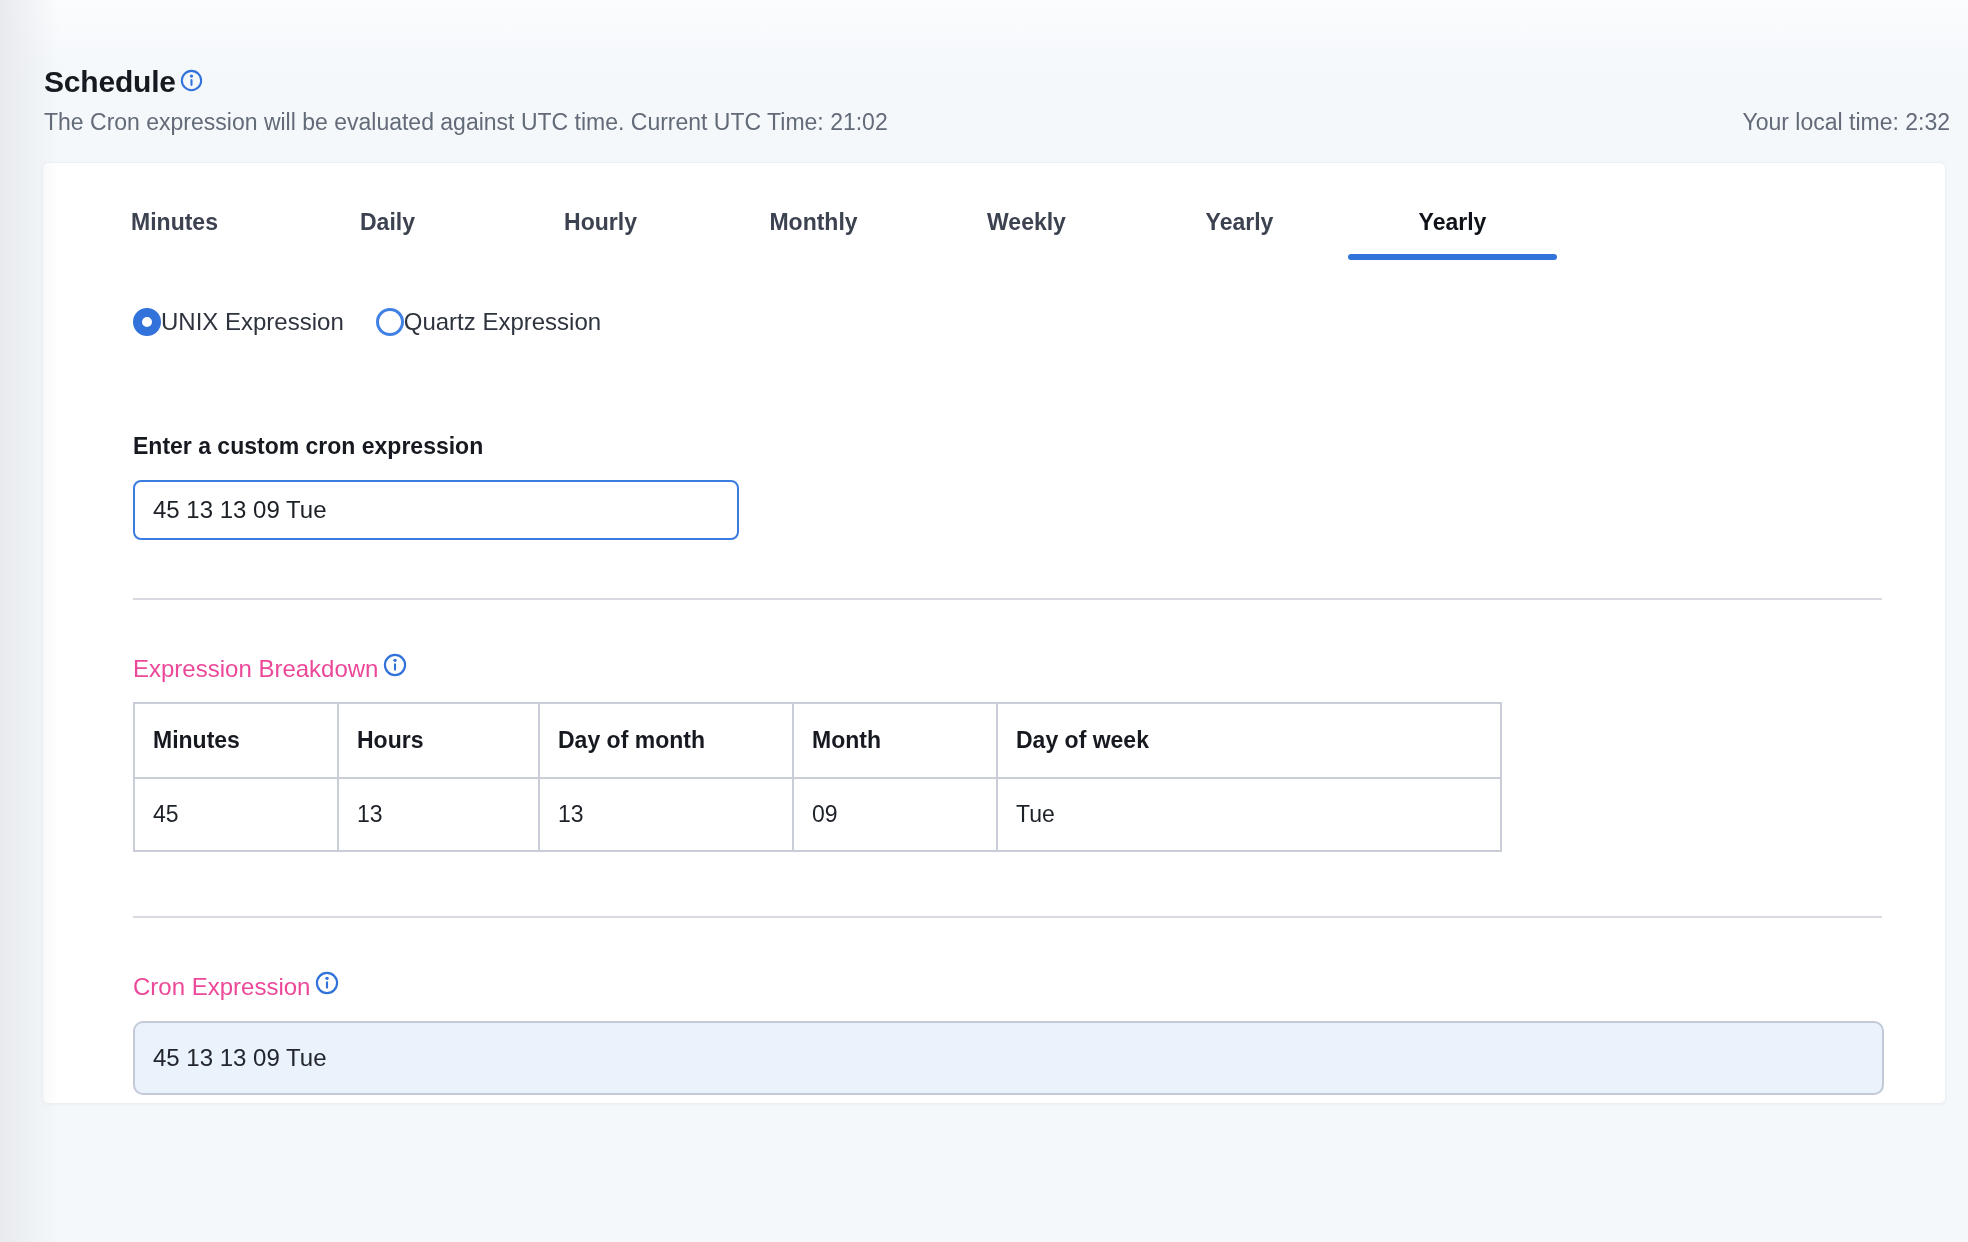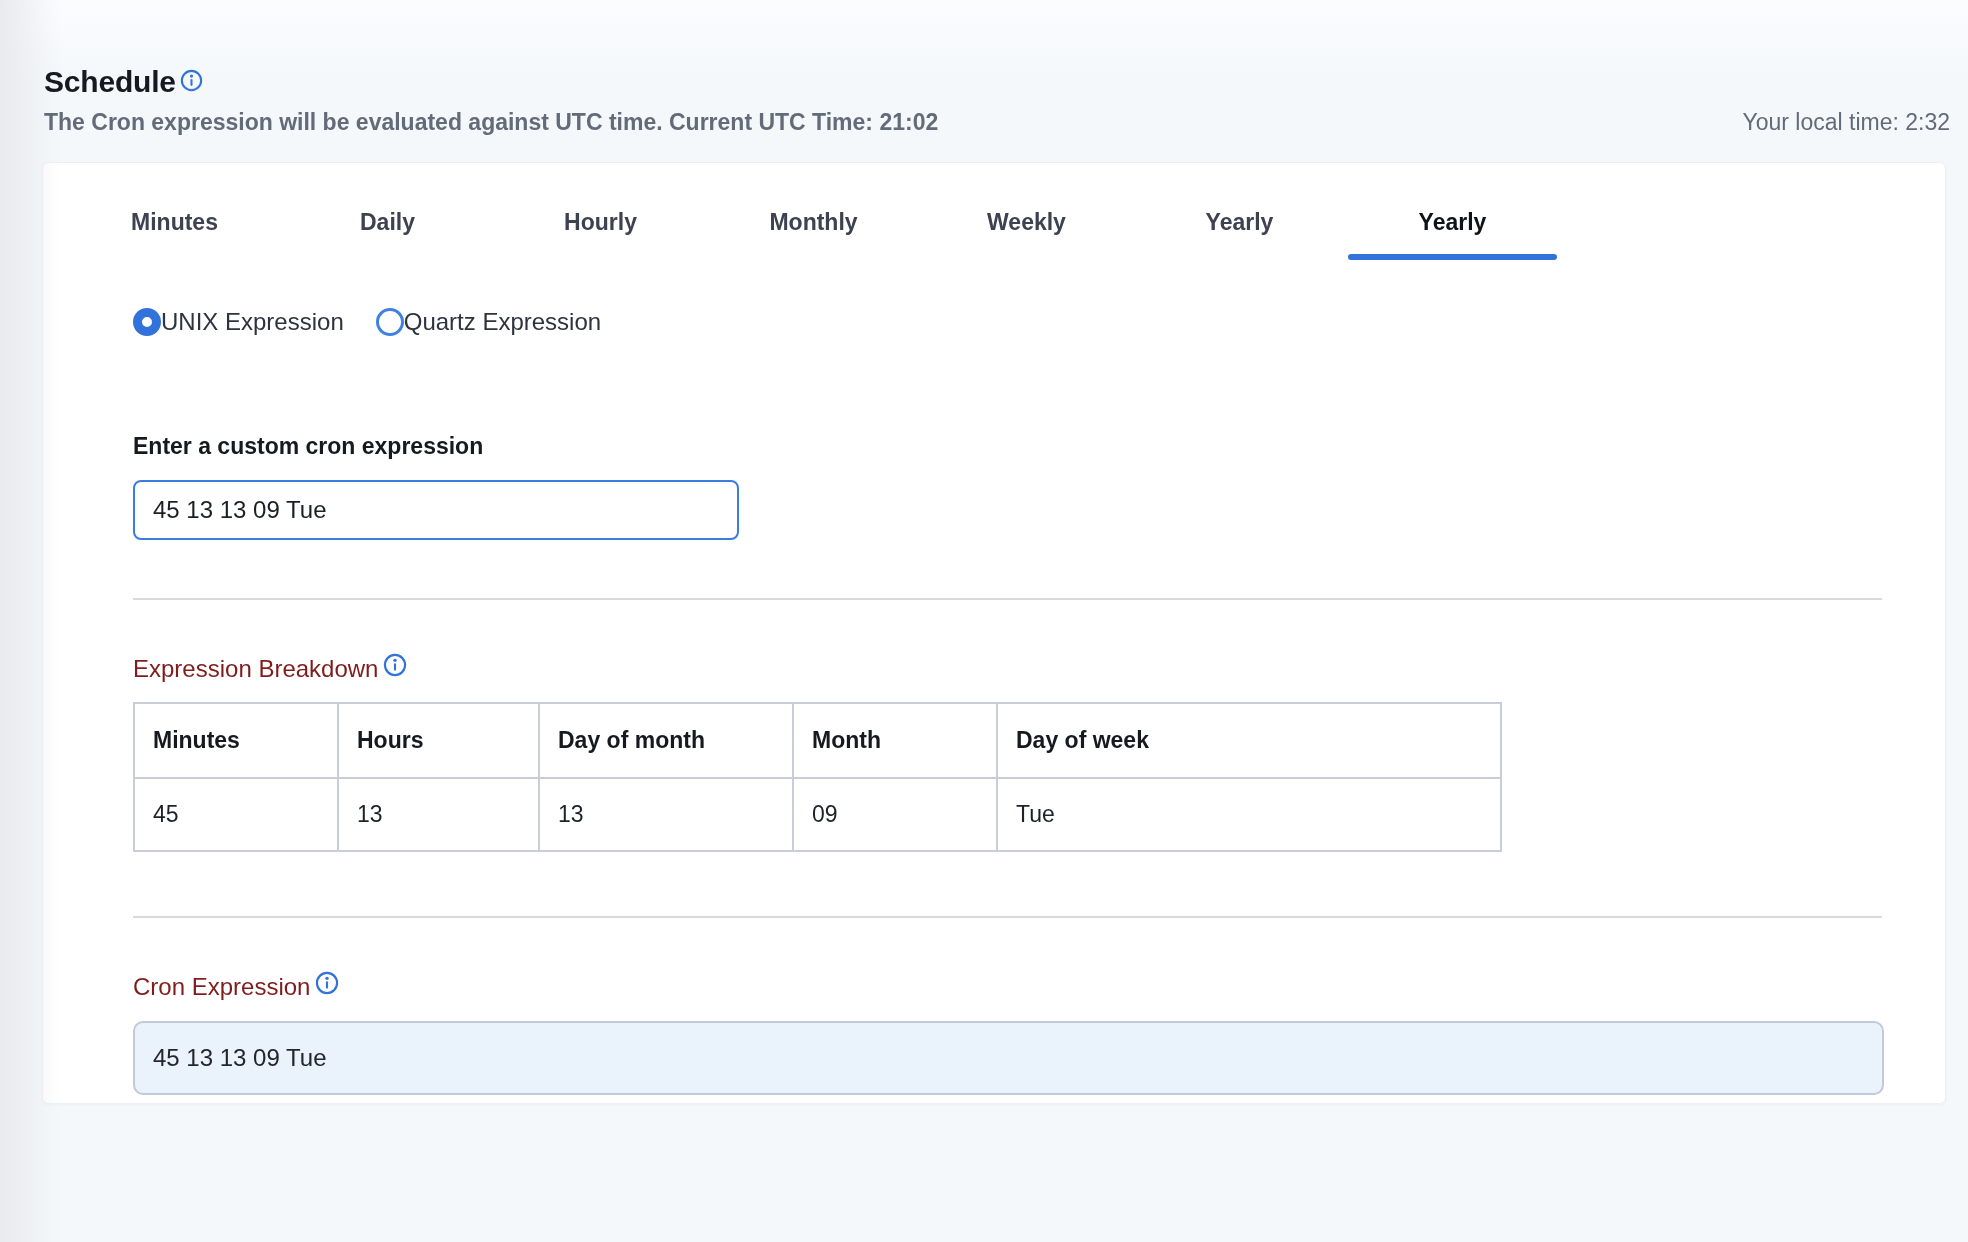--- a/index.html
+++ b/index.html
@@ -40,21 +40,21 @@
   }
   .title-row{display:flex;align-items:center;gap:4px;}
   .page-title{
     font-size:30px;font-weight:bold;color:var(--text-dark);
     letter-spacing:-0.2px;line-height:36px;
   }
   .subtitle-row{
     display:flex;justify-content:space-between;align-items:baseline;
     margin-top:8px;
   }
-  .subtitle{font-size:23px;color:var(--text-muted);line-height:28px;font-weight:bold;}
+  .subtitle{font-size:23px;color:var(--text-muted);line-height:28px;}
   .local-time{font-size:23px;color:var(--text-muted);line-height:28px;}
   .info-icon{display:inline-block;flex:0 0 auto;}
   
   .card{
     margin:26px 22px 0 42px;
     width:1904px;height:942px;
     background:var(--card-bg);
     border:1px solid #eceff4;
     border-radius:6px;
     box-shadow:0 1px 3px rgba(25,40,60,0.04);
@@ -116,21 +116,21 @@
     padding:0 18px;
     outline:none;
   }
   
   .divider{height:2px;background:var(--divider);margin-top:58px;}
   .divider-2{margin-top:64px;}
   
   .section-heading{
     display:flex;align-items:center;gap:5px;
     margin-top:53px;
-    font-size:24px;color:#7f1d1d;line-height:30px;
+    font-size:24px;color:#ec4899;line-height:30px;
   }
   .section-heading .label{font-weight:normal;}
   
   table.breakdown{
     margin-top:18px;
     width:1367px;
     border-collapse:collapse;
     table-layout:fixed;
   }
   table.breakdown th, table.breakdown td{

